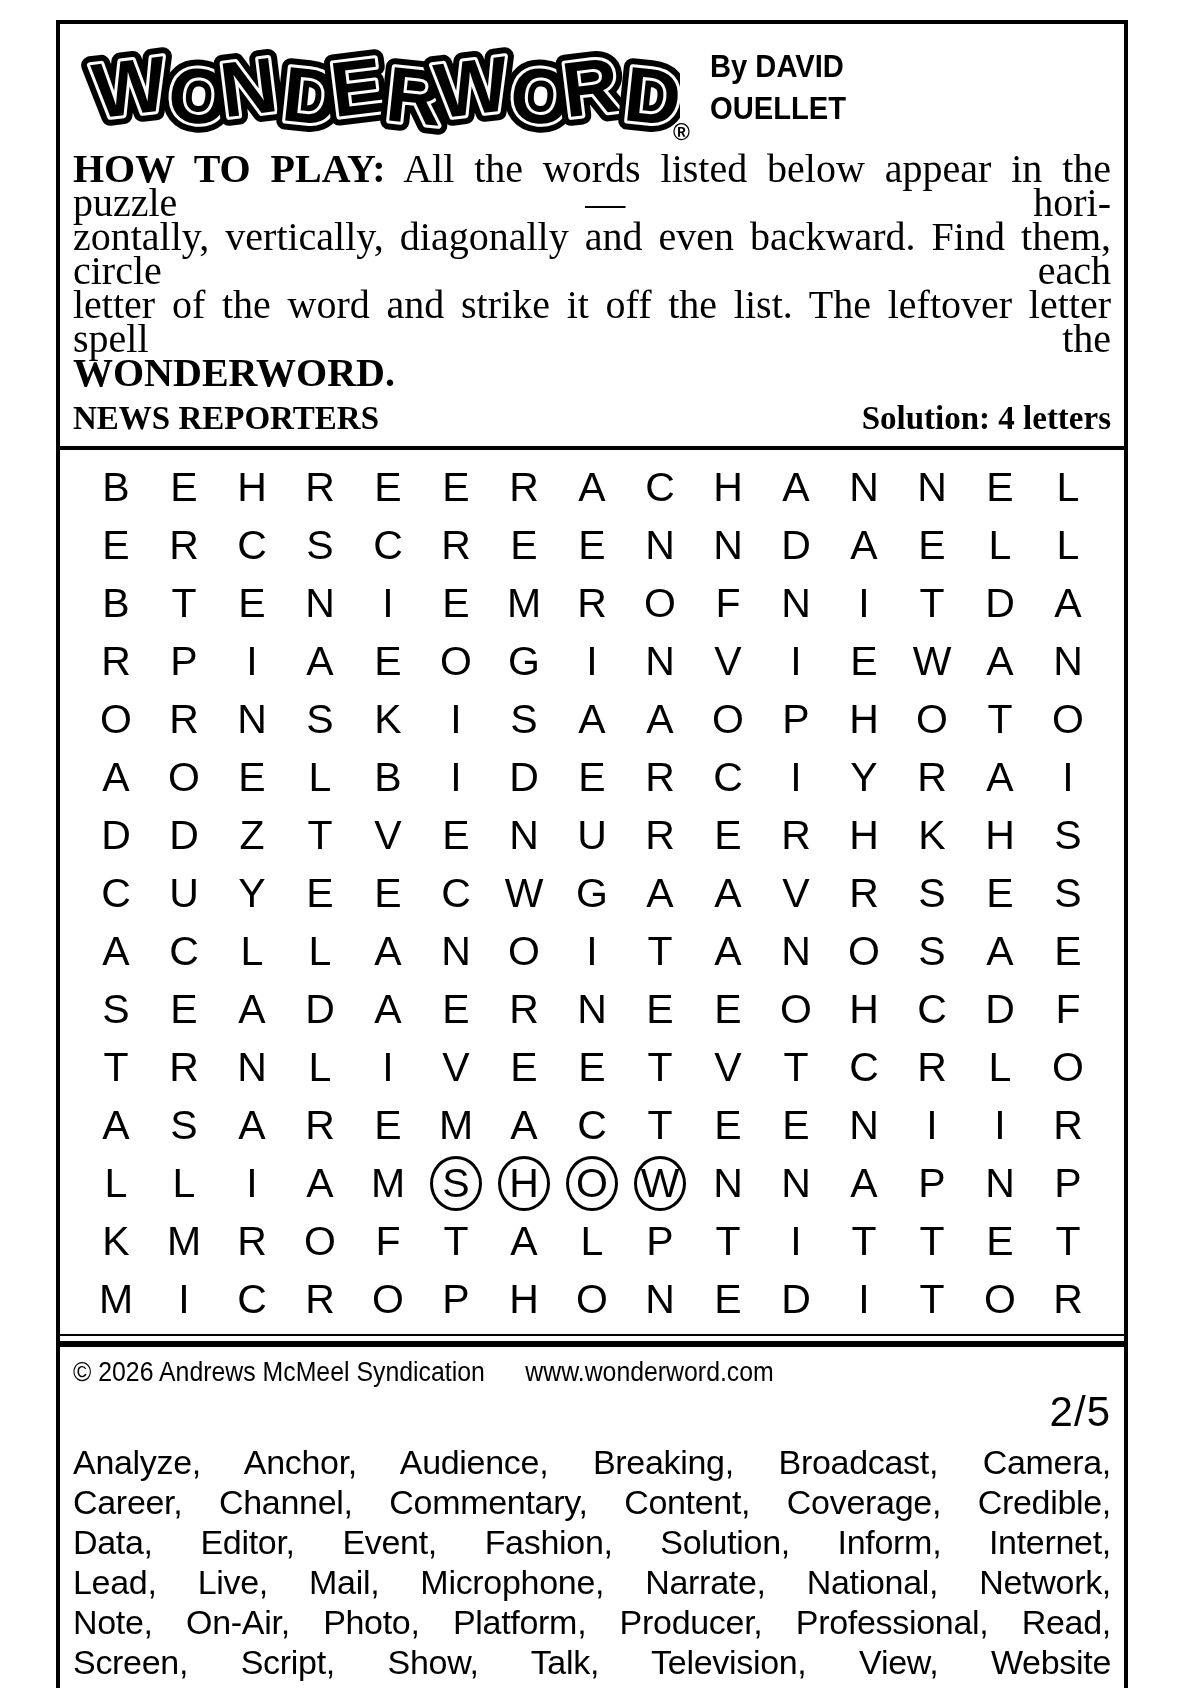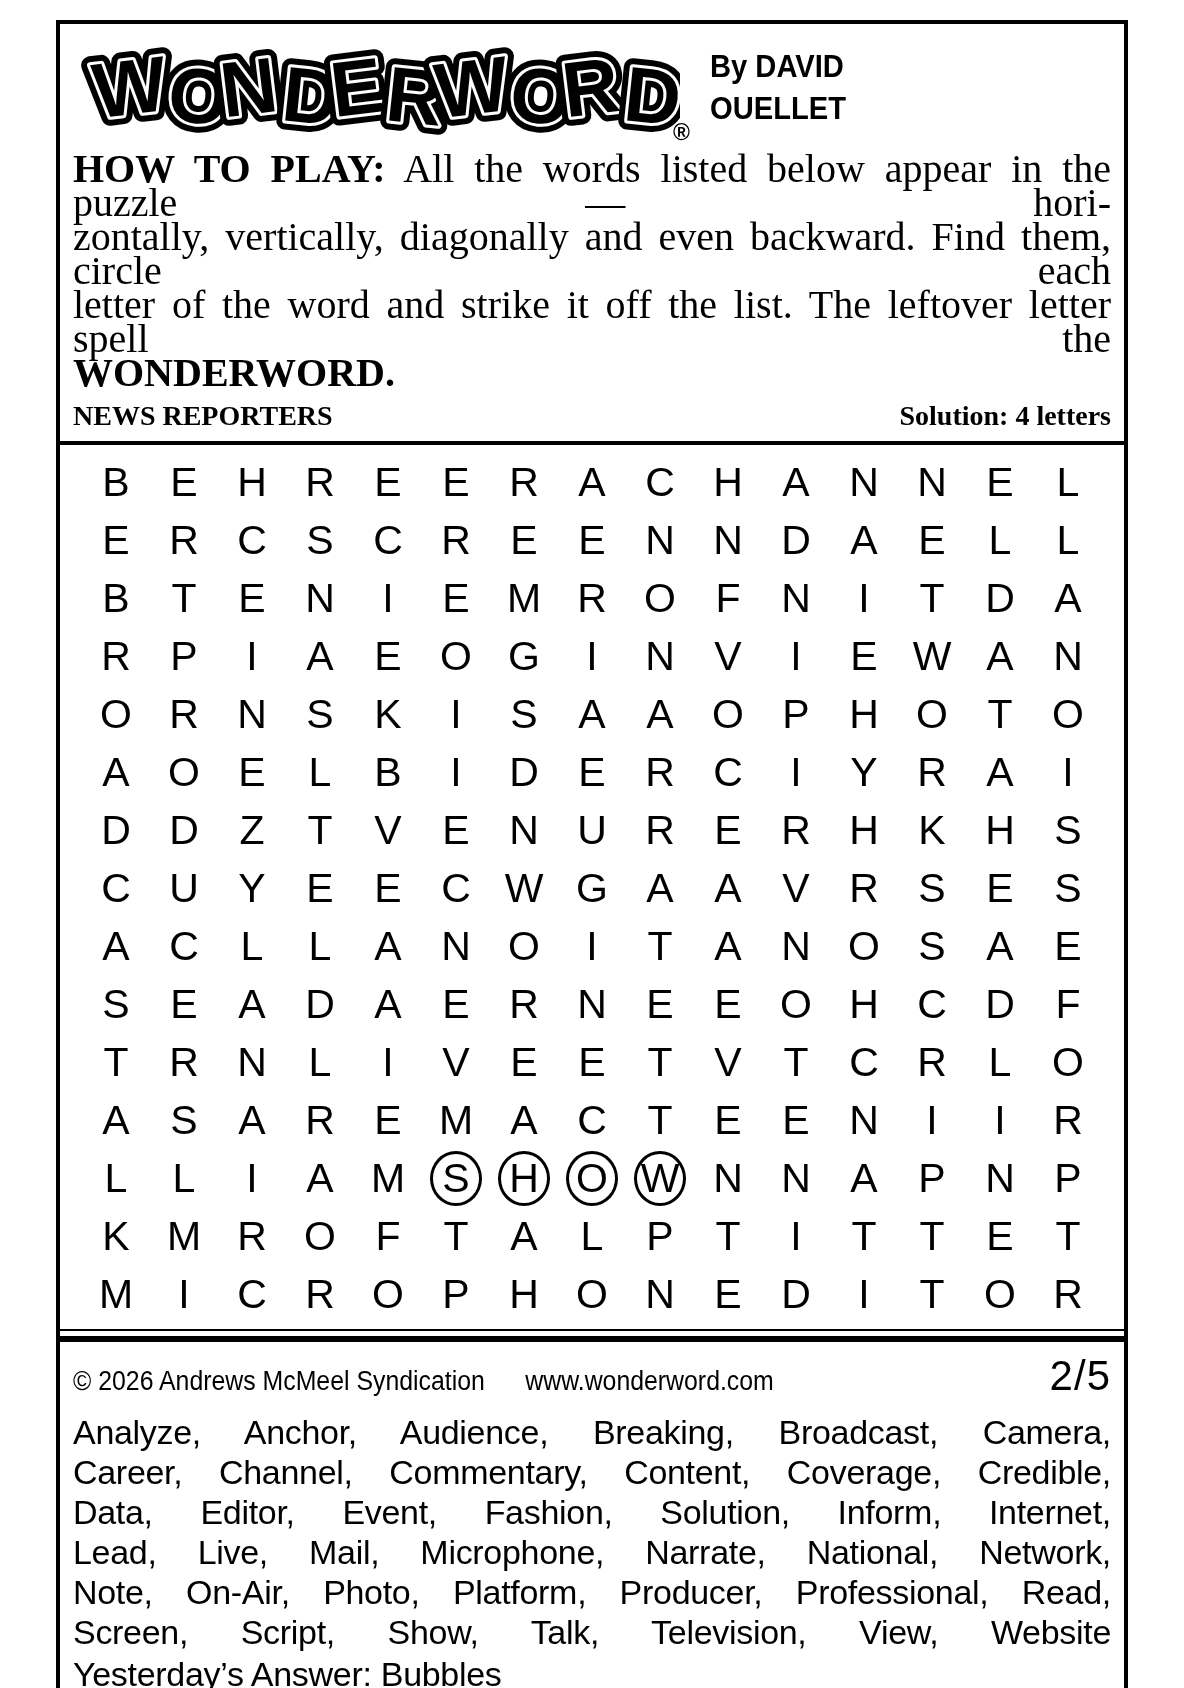--- a/index.html
+++ b/index.html
@@ -22,34 +22,34 @@
                font-family:"Liberation Sans",sans-serif; font-weight:bold; font-size:78px; }
   .byline { margin-left:26px; margin-top:8px; font-weight:bold; font-size:31px; line-height:1.35;
             transform:scaleX(.94); transform-origin:left top; white-space:nowrap; }
   
   .howto { font-family:"Liberation Serif", serif; font-size:40px; line-height:34px;
            margin:8px 0 0; padding:0 13px; }
   .howto .just { text-align:justify; text-align-last:justify; }
   .howto b { font-weight:bold; }
   
   .titlerow { display:flex; justify-content:space-between; align-items:baseline;
-              font-family:"Liberation Serif", serif; font-weight:bold; font-size:28px;
+              font-family:"Liberation Serif", serif; font-weight:bold; font-size:33px;
               padding:0 13px; margin:10px 0 9px; }
   
   .grid-section { border-top:4px solid #000; border-bottom:2px solid #000; padding:8px 0 6px; }
   .grid { display:grid; grid-template-columns:repeat(15,68px); grid-auto-rows:58px;
           justify-content:center; align-items:center; justify-items:center;
           font-size:41px; line-height:1; }
   .cell { display:flex; align-items:center; justify-content:center; width:68px; height:58px; }
   .ring { display:flex; align-items:center; justify-content:center;
           width:52px; height:55px; border:3px solid #000; border-radius:50%; box-sizing:border-box; }
   .thick-rule { height:6px; background:#000; margin-top:5px; }
   
   .footer { padding:6px 13px 10px; }
-  .copyright-row { display:flex; align-items:baseline; margin:4px 0 12px; }
+  .copyright-row { display:flex; align-items:baseline; margin:4px 0 6px;flex-direction:column; }
   .cpy { font-size:27px; transform:scaleX(.92); transform-origin:left bottom; white-space:nowrap; }
   .cpy .site { margin-left:44px; }
   .pagenum { margin-left:auto; font-size:42px; letter-spacing:1px; }
   .wordlist { font-size:34px; line-height:40px; letter-spacing:-0.3px; }
   .wl-line { text-align:justify; text-align-last:justify; }
   .yesterday { font-size:34px; font-weight:normal; margin-top:3px; letter-spacing:-0.3px; }
   .promo { text-align:center; font-size:33px; line-height:38px; margin-top:5px; }
   .cond { display:inline-block; transform:scaleX(.86); transform-origin:center; white-space:nowrap; }
 </style>
 </head>

